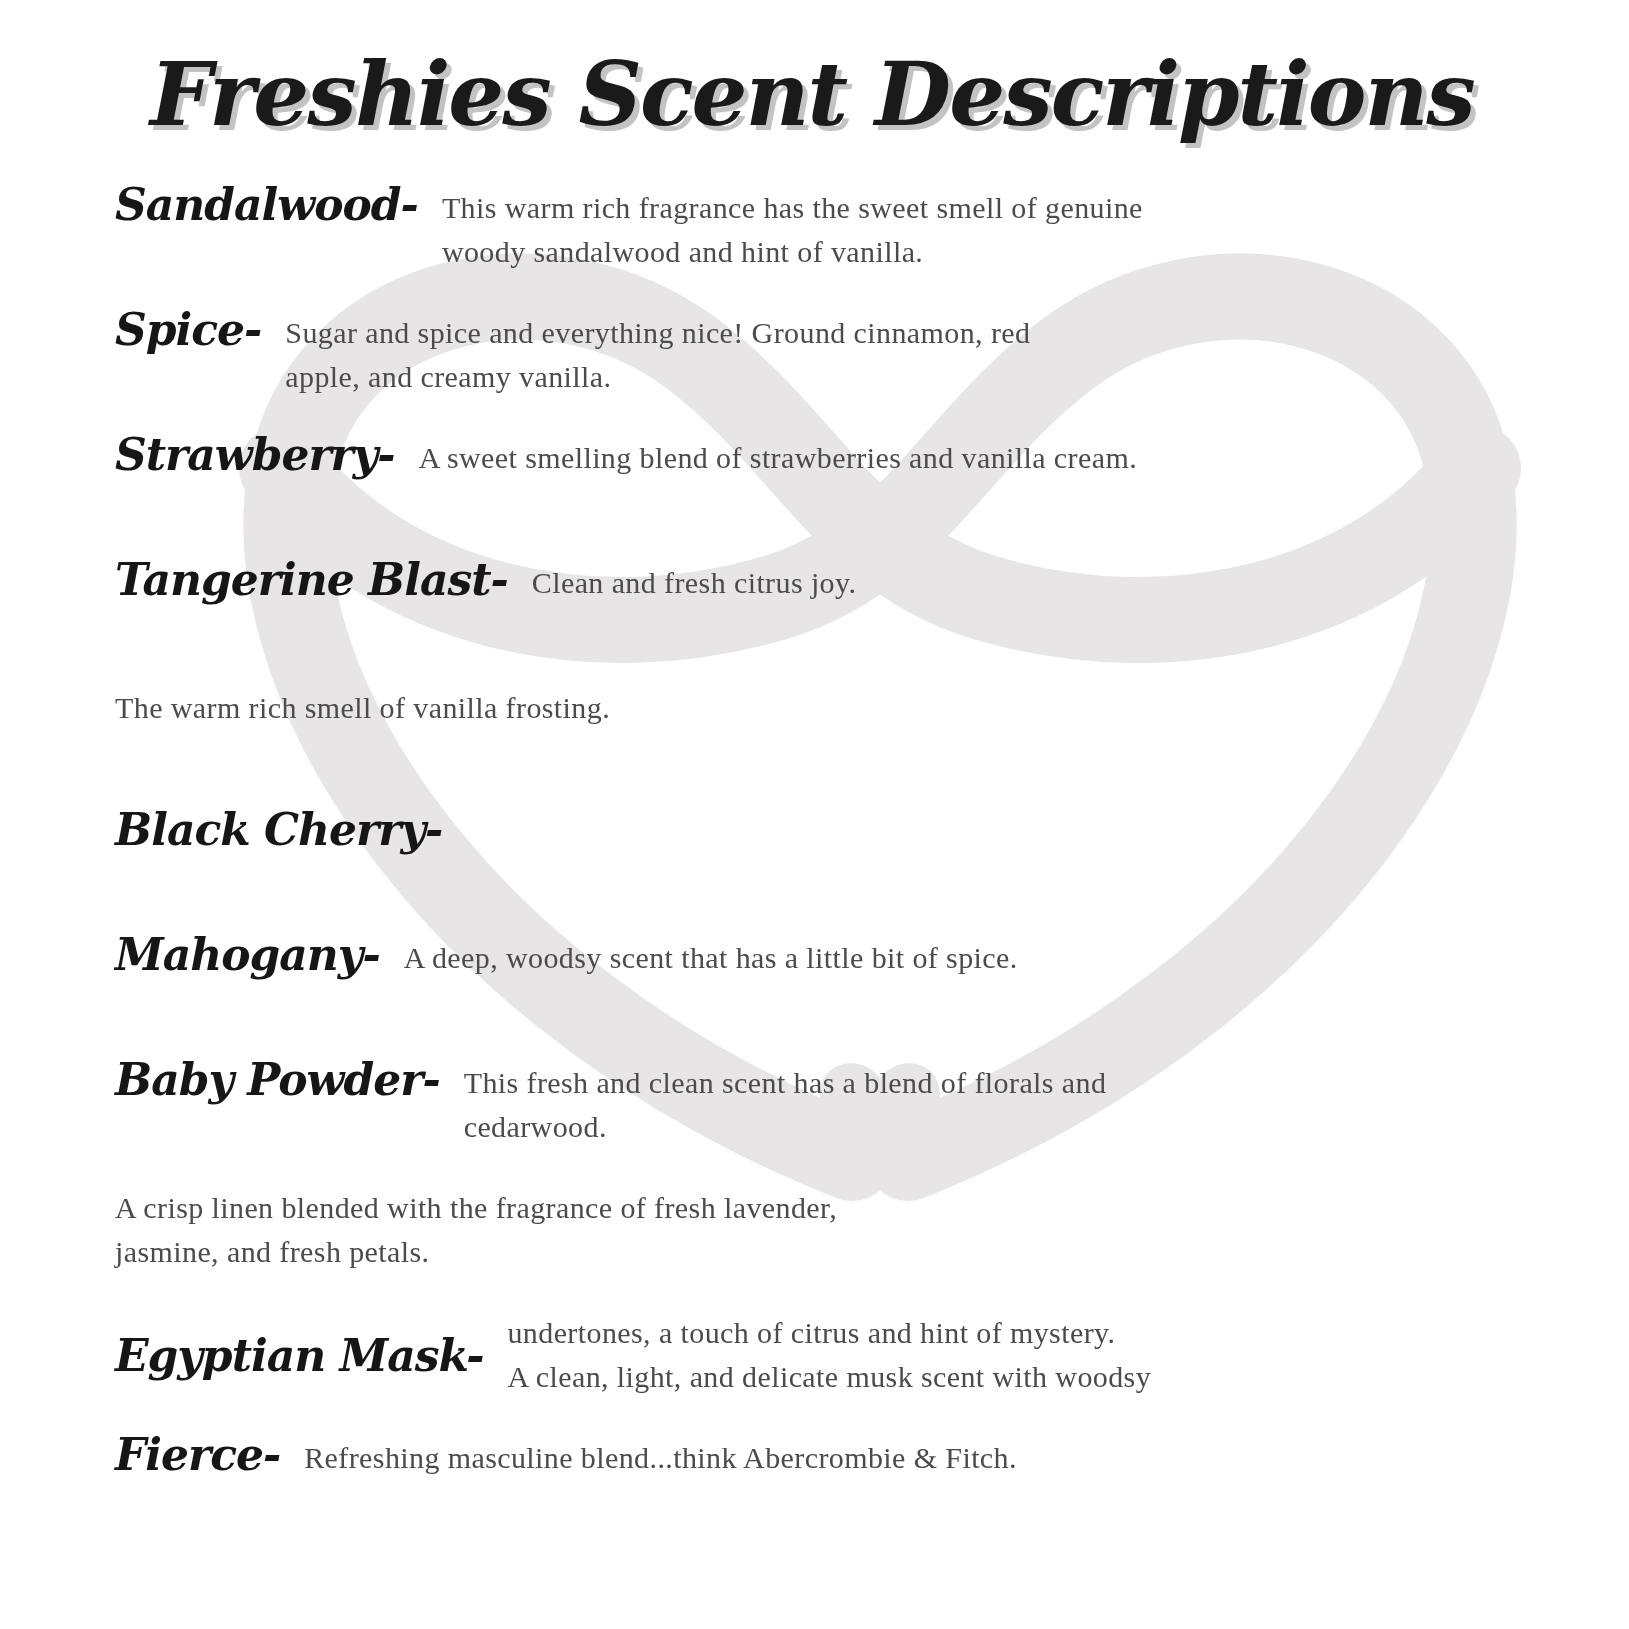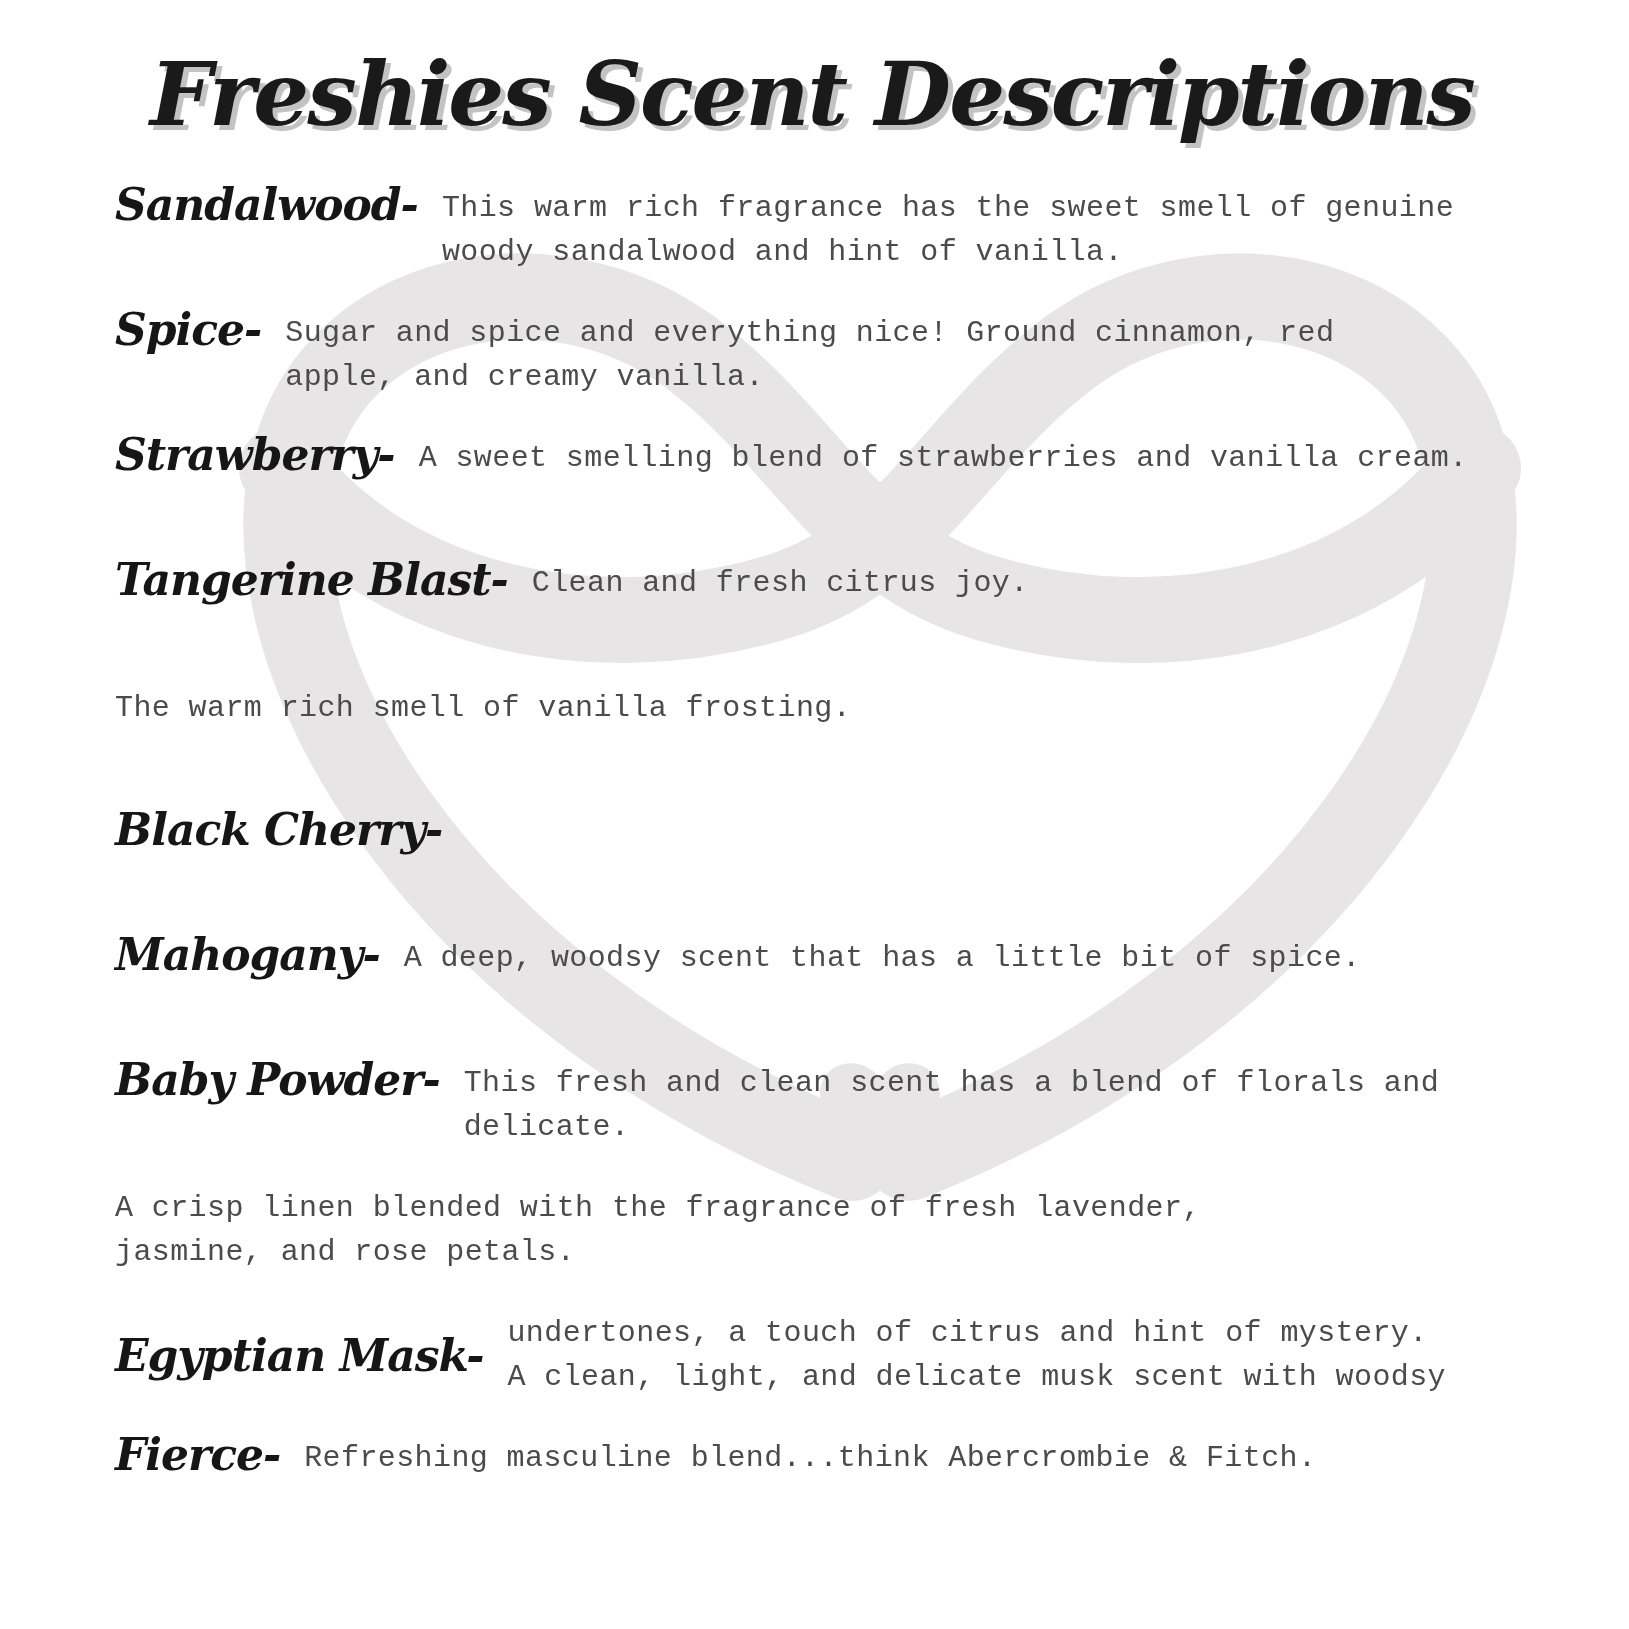--- a/index.html
+++ b/index.html
@@ -70,21 +70,21 @@
     flex: 0 0 auto;
     margin-top: -2px;
   }
   
   .row:nth-child(10) .scent-name { margin-top: 24px; }
   .scent-desc {
     flex: 1 1 auto;
     padding-top: 4px;
   }
   .desc-line {
-    font-family: Liberation Mono, monospace;
+    font-family: Liberation Serif, serif;
     font-size: 30px;
     line-height: 44px;
     letter-spacing: 0.4px;
     color: var(--description, #4b4b4b);
     white-space: nowrap;
   }
 </style>
 </head>
 <body>
 
@@ -158,28 +158,28 @@
     <span class="scent-name">Mahogany-</span>
     <div class="scent-desc">
             <div class="desc-line">A deep, woodsy scent that has a little bit of spice.</div>
           </div>
   </div>
 
   <div class="row">
     <span class="scent-name">Baby Powder-</span>
     <div class="scent-desc">
             <div class="desc-line">This fresh and clean scent has a blend of florals and</div>
-            <div class="desc-line">delicate.</div>
+            <div class="desc-line">cedarwood.</div>
           </div>
   </div>
 
   <div class="row">
     <div class="scent-desc">
             <div class="desc-line">A crisp linen blended with the fragrance of fresh lavender,</div>
-            <div class="desc-line">jasmine, and rose petals.</div>
+            <div class="desc-line">jasmine, and fresh petals.</div>
           </div>
   </div>
 
   <div class="row">
     <span class="scent-name">Egyptian Mask-</span>
     <div class="scent-desc">
             <div class="desc-line">undertones, a touch of citrus and hint of mystery.</div>
             <div class="desc-line">A clean, light, and delicate musk scent with woodsy</div>
           </div>
   </div>

